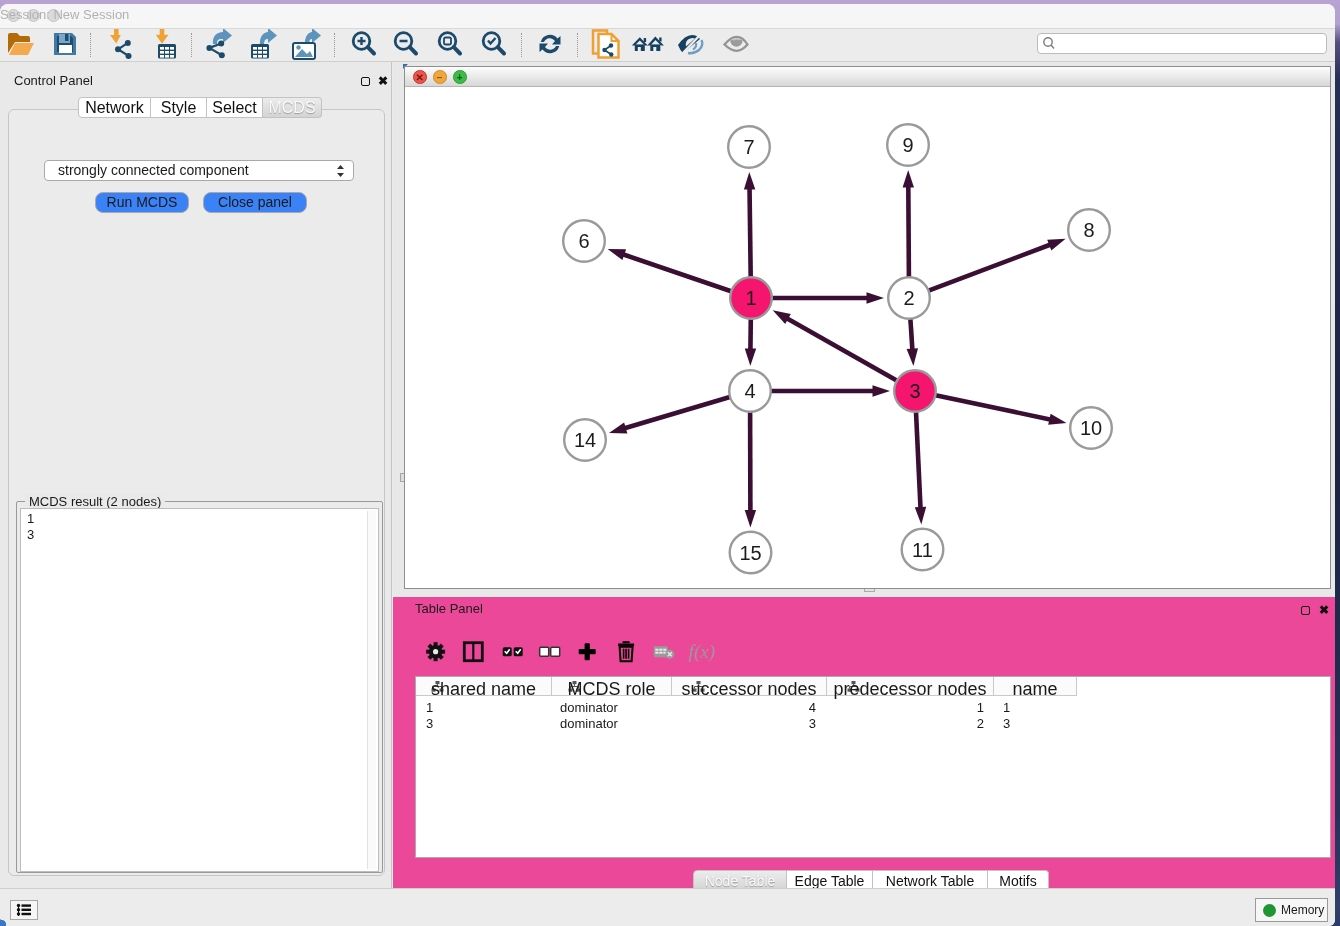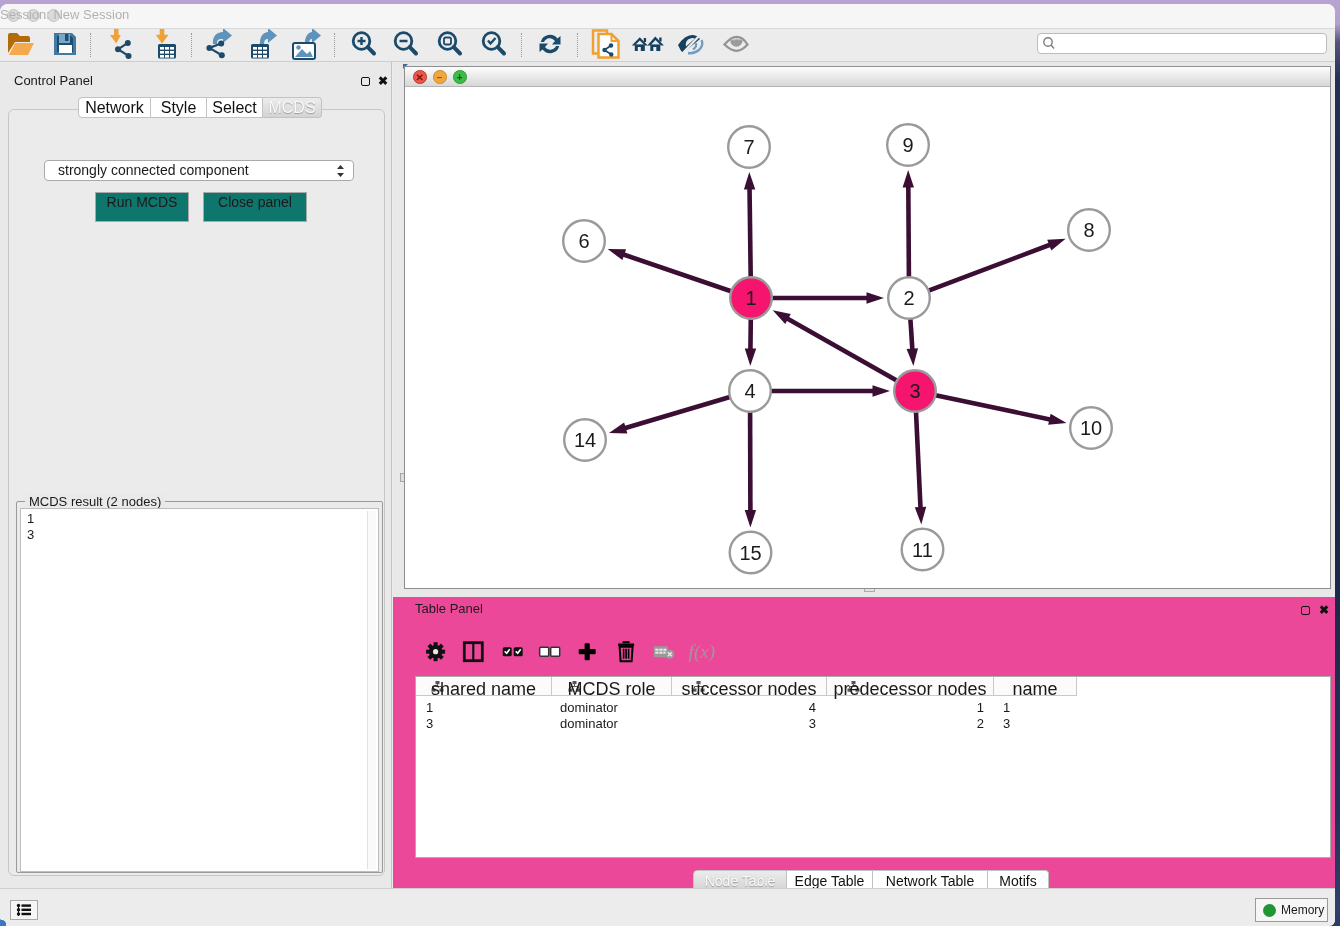--- a/index.html
+++ b/index.html
@@ -19,21 +19,21 @@
 .fbtn{position:absolute;width:9px;height:9px;border:1.5px solid #111;border-radius:2px}
 .xbtn{position:absolute;font-size:12px;font-weight:bold;color:#111}
 .tabs{position:absolute;display:flex;z-index:3}
 .tab{height:21px;line-height:20px;font-size:16px;text-align:center;background:#fff;border:1px solid #c2c2c2;border-left:none;color:#111}
 .tab.first{border-left:1px solid #c2c2c2;border-radius:4px 0 0 4px}
 .tab.last{border-radius:0 4px 4px 0}
 .tab.sel{background:linear-gradient(#ececec,#d4d4d4);color:#fafafa;text-shadow:0 1px 1px #999}
 #cbody{position:absolute;left:8px;top:47px;width:377px;height:767px;border:1px solid #c6c6c6;border-radius:6px;background:#ebebeb}
 #optlabel{position:absolute;left:6px;top:75px;width:100%;text-align:center;font-size:14px;z-index:2}
 #combo{position:absolute;left:44px;top:98px;width:310px;height:21px;background:#fff;border:1px solid #a9a9a9;border-radius:4px;font-size:14px;line-height:19px;padding-left:13px;z-index:2}
-.btn{position:absolute;height:30px;background:#0f766e;border:1px solid #a9a9a9;border-radius:0;font-size:14px;text-align:center;line-height:19px;z-index:2}
+.btn{position:absolute;height:21px;background:#3b82f6;border:1px solid #a9a9a9;border-radius:8px;font-size:14px;text-align:center;line-height:19px;z-index:2}
 #mcds{position:absolute;left:16px;top:439px;width:367px;height:372px;border:1px solid #9a9a9a;border-radius:2px;z-index:2}
 #mcdslbl{position:absolute;left:8px;top:-8px;background:#e9e9e9;padding:0 4px;font-size:13px}
 #mcdstext{position:absolute;left:3px;top:6px;width:359px;height:364px;background:#fff;border:1px solid #bdbdbd;font-size:13px;line-height:16px;padding:2px 0 0 6px}
 #mcdsscroll{position:absolute;right:2px;top:2px;width:9px;height:358px;background:#fafafa;border-left:1px solid #e2e2e2}
 
 #desk{position:absolute;left:393px;top:58px;width:942px;height:535px;background:#e8e8e8}
 #iframe{position:absolute;left:11px;top:4px;width:927px;height:523px;background:#fff;border:1px solid #8e8e8e}
 #ititle{position:absolute;left:0;top:0;width:100%;height:20px;background:linear-gradient(#fdfdfd,#d7d7d7);border-bottom:1px solid #b5b5b5}
 #ititle .t{position:absolute;width:100%;text-align:center;top:2px;font-size:13px;font-weight:bold;color:#222}
 .tl{position:absolute;top:3px;width:13.5px;height:13.5px;border-radius:50%;font-size:10px;font-weight:bold;text-align:center;line-height:13px}

